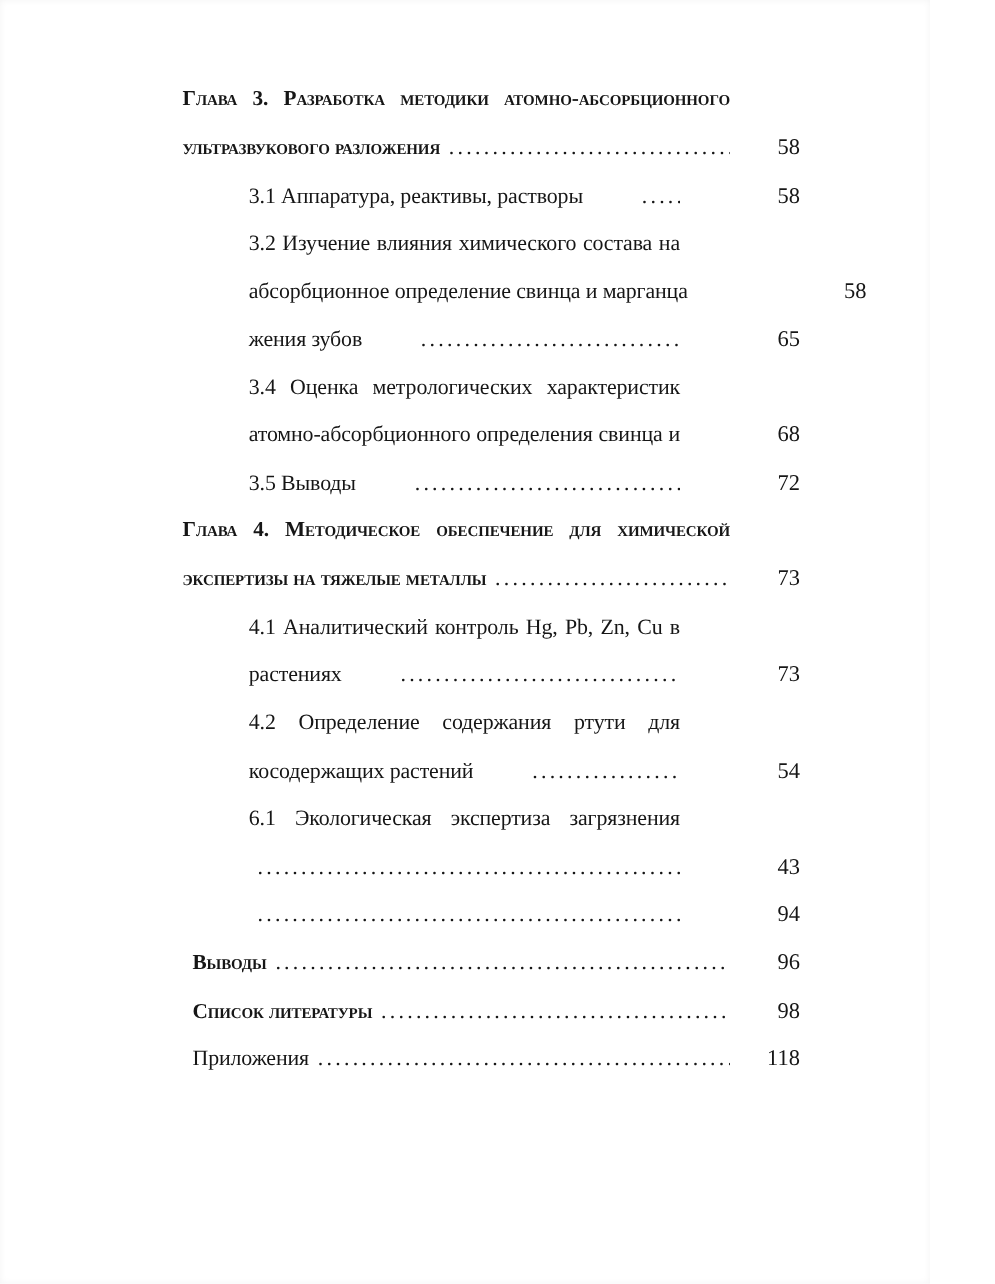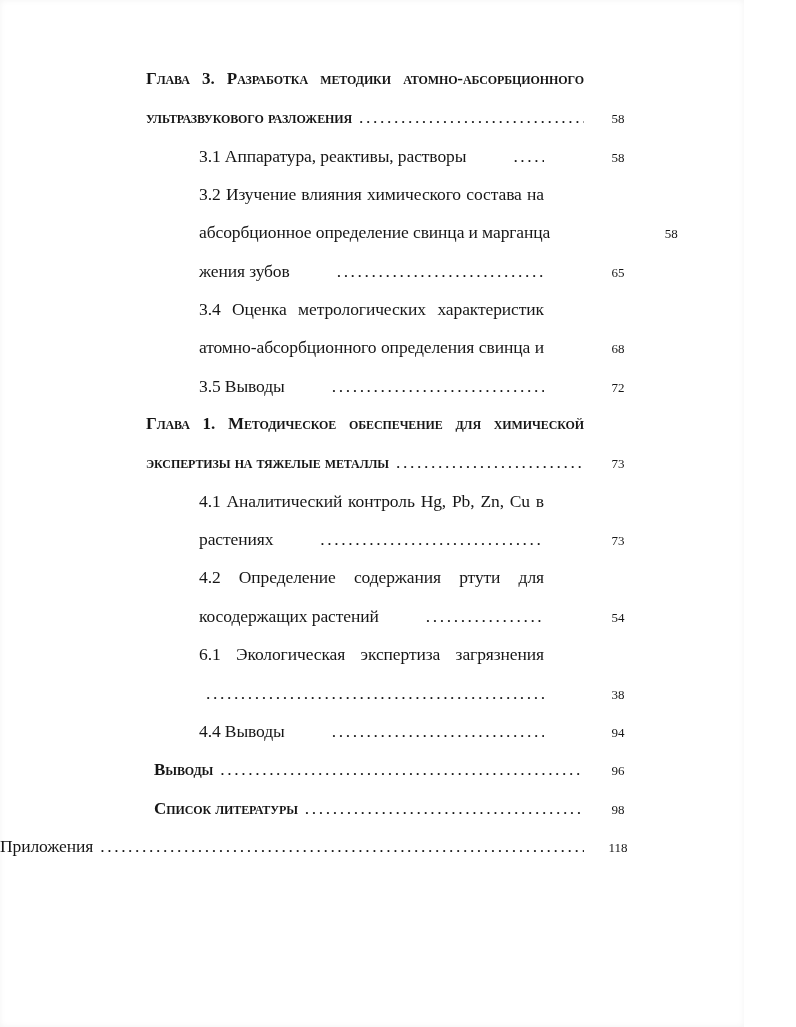--- a/index.html
+++ b/index.html
@@ -44,21 +44,21 @@
     font-variant: small-caps;
     font-size: 17px;
   }
   .style-sub .line { padding-left: 199px; gap: 40px; }
   .style-top-bold .line {
     padding-left: 154px;
     font-weight: 700;
     font-variant: small-caps;
     font-size: 17px;
   }
-  .style-top-plain .line { }
+  .style-top-plain .line { padding-left: 154px; }
 
   .txt { letter-spacing: -0.1px; }
   .txt.fill {
     flex: 1 1 auto;
     min-width: 0;
     text-align: justify;
     text-align-last: justify;
     margin-right: 12px;
   }
   .txt.fixed {
@@ -72,25 +72,25 @@
     white-space: nowrap;
     margin: 0 12px 0 7px;
     letter-spacing: 2.6px;
     font-weight: 400;
     font-variant: normal;
     font-size: 17.5px;
   }
   .page-num {
     flex: 0 0 44px;
     width: 44px;
-    text-align: center;
+    text-align: right;
     font-weight: 400;
     font-variant: normal;
     letter-spacing: 0;
-    font-size: 13px;
+    font-size: 18px;
   }
 </style>
 </head>
 <body>
 
 <div class="doc-page">
   <div class="toc" id="toc-list">
       <div class="entry style-chapter">
         <div class="line">
           <span class="txt fill">Глава 3. Разработка методики атомно-абсорбционного</span>
@@ -139,21 +139,21 @@
       </div>
       <div class="entry style-sub">
         <div class="line">
           <span class="txt fixed">3.5 Выводы</span>
           <span class="dots">..............................................................................................................</span>
           <span class="page-num">72</span>
         </div>
       </div>
       <div class="entry style-chapter">
         <div class="line">
-          <span class="txt fill">Глава 1. Методическое обеспечение для химической</span>
+          <span class="txt fill">Глава 4. Методическое обеспечение для химической</span>
           <span class="page-num"></span>
         </div>
         <div class="line">
           <span class="txt fixed">экспертизы на тяжелые металлы</span>
           <span class="dots">..............................................................................................................</span>
           <span class="page-num">73</span>
         </div>
       </div>
       <div class="entry style-sub">
         <div class="line">
@@ -177,26 +177,25 @@
           <span class="page-num">54</span>
         </div>
       </div>
       <div class="entry style-sub">
         <div class="line">
           <span class="txt fill">6.1 Экологическая экспертиза загрязнения Иркутской об-</span>
           <span class="page-num"></span>
         </div>
         <div class="line">
           <span class="dots">..............................................................................................................</span>
-          <span class="page-num">38</span>
-        </div>
-      </div>
-      <div class="entry style-sub">
-        <div class="line">
-          <span class="txt fixed">4.4 Выводы</span>
+          <span class="page-num">43</span>
+        </div>
+      </div>
+      <div class="entry style-sub">
+        <div class="line">
           <span class="dots">..............................................................................................................</span>
           <span class="page-num">94</span>
         </div>
       </div>
       <div class="entry style-top-bold">
         <div class="line">
           <span class="txt fixed">Выводы</span>
           <span class="dots">..............................................................................................................</span>
           <span class="page-num">96</span>
         </div>

